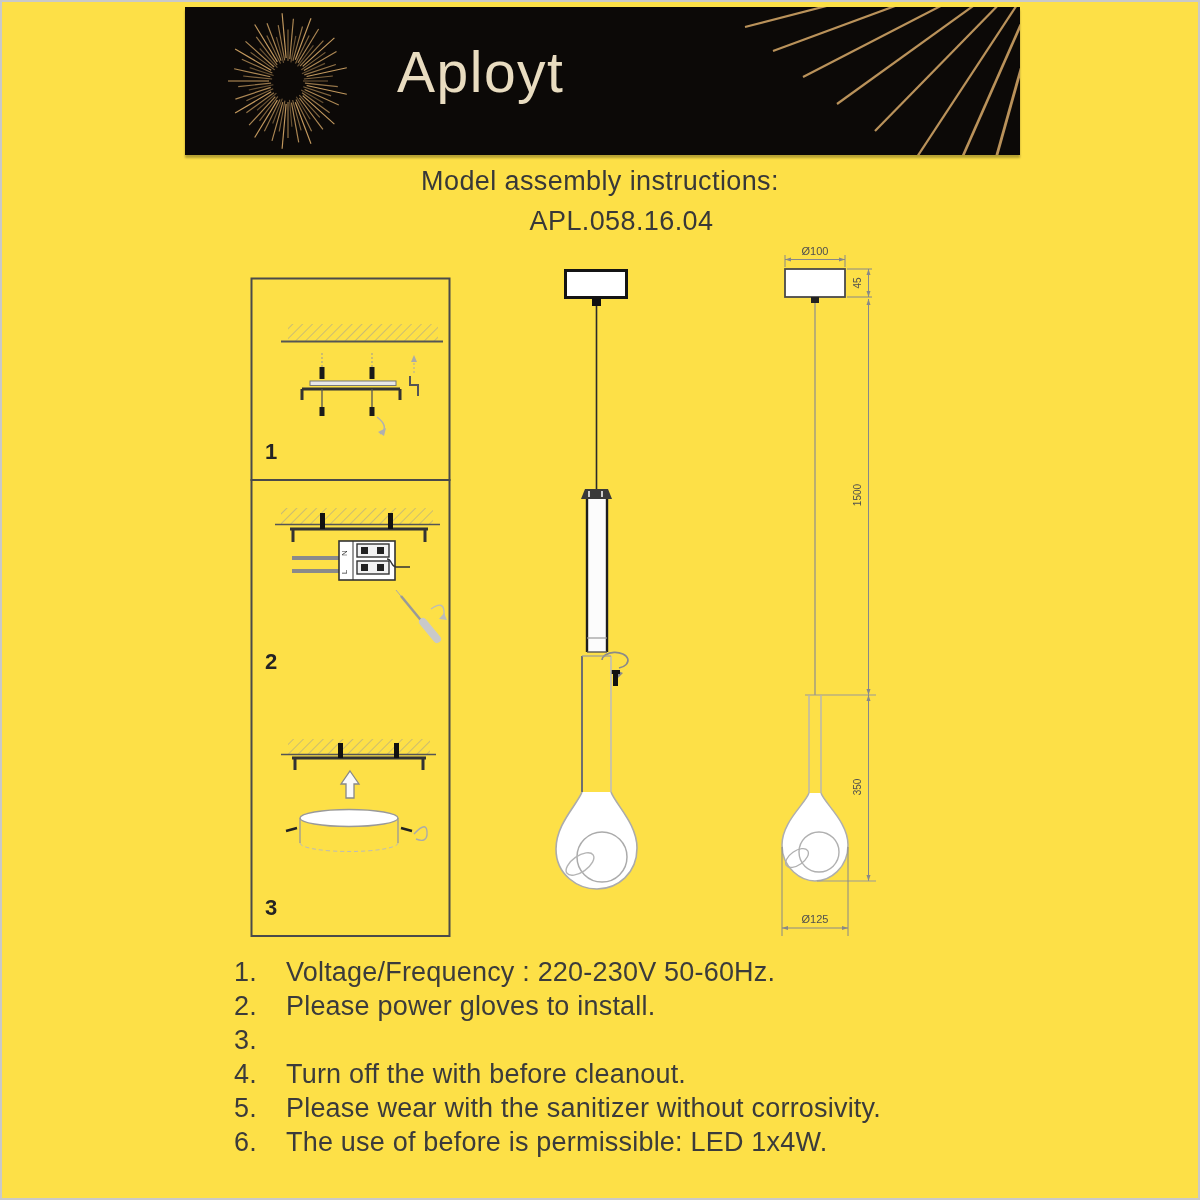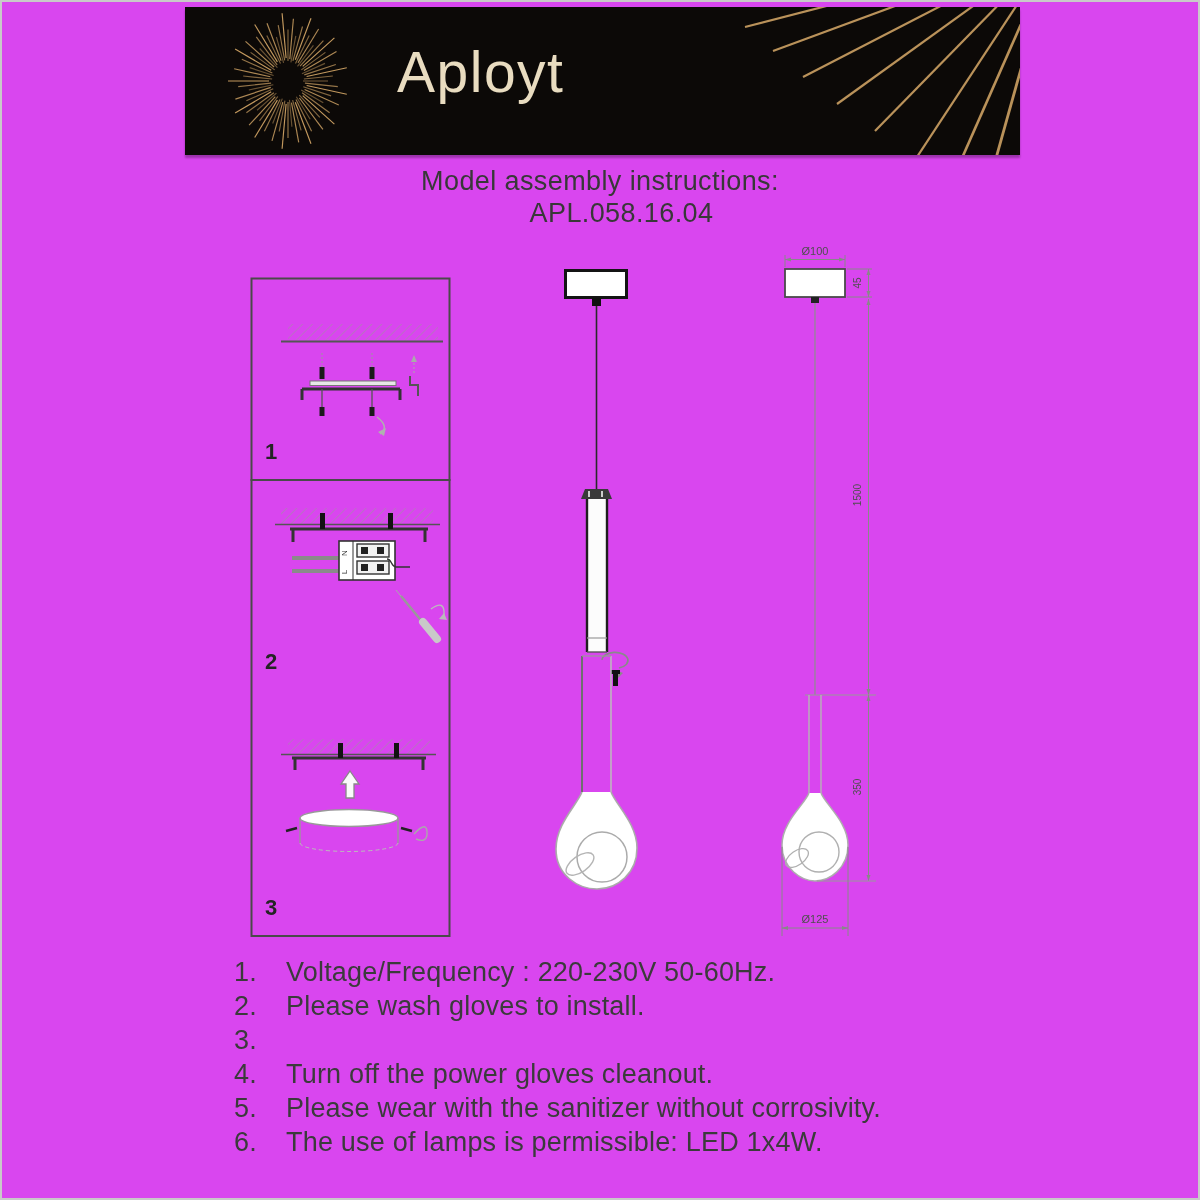--- a/index.html
+++ b/index.html
@@ -1,42 +1,42 @@
 <!DOCTYPE html>
 <html style="--gold: #c49a5f; --cream: #e9dcc0; --banner-bg: #0c0907; --ink: #3b3b3b;"><head>
 <meta charset="utf-8">
 <style>
   :root{
     --gold:#c49a5f; --cream:#e9dcc0; --banner-bg:#0c0907; --ink:#3b3b3b;
   }
   *{box-sizing:border-box; margin:0; padding:0;}
   body{background:#fff; font-family:"Liberation Sans", sans-serif;}
   .page{
-    position:relative; width:1200px; height:1200px; background:#d946ef;
+    position:relative; width:1200px; height:1200px; background:#fde047;
     border:2px solid #c9c9c9; overflow:hidden;
   }
   
   .banner{
     position:absolute; left:183px; top:5px; width:835px; height:148px;
     background:var(--banner-bg); overflow:hidden;
     box-shadow:0 3px 2px rgba(0,0,0,.28);
   }
   .starburst{position:absolute; left:28px; top:0px;}
   .brand{
     position:absolute; left:212px; top:32px;
     font-size:57px; font-weight:300; letter-spacing:1.5px; color:var(--cream);
   }
   .rayfan{position:absolute; left:0; top:0;}
   
   .title-line1,.title-line2{
     position:absolute; left:0; width:100%; text-align:center;
     font-size:27px; color:#383838; letter-spacing:.4px;
   }
   .title-line1{top:164px;}
-  .title-line2{top:196px;padding-left:43px;}
+  .title-line2{top:204px;padding-left:43px;}
   
   .panel-svg{position:absolute; left:248px; top:275px;}
   .lamp-svg{position:absolute; left:540px; top:240px;}
   .dim-svg{position:absolute; left:755px; top:240px;}
   .step-label{font-family:"Liberation Sans",sans-serif; font-weight:bold; font-size:22px; fill:#242424;}
   .tiny-label{font-family:"Liberation Sans",sans-serif; font-size:8px; fill:#333;}
   .dim-label{font-family:"Liberation Sans",sans-serif; font-size:11px; fill:#4f4f4f;}
   .dim-label-s{font-family:"Liberation Sans",sans-serif; font-size:10px; fill:#4f4f4f;}
   
   .instructions{
@@ -320,32 +320,32 @@
     </g>
   </svg>
 
   <div class="instructions">
     <div class="inst-row">
       <span class="inst-num">1.</span>
       <span class="inst-text">Voltage/Frequency : 220-230V 50-60Hz.</span>
     </div>
     <div class="inst-row">
       <span class="inst-num">2.</span>
-      <span class="inst-text">Please wash gloves to install.</span>
+      <span class="inst-text">Please power gloves to install.</span>
     </div>
     <div class="inst-row">
       <span class="inst-num">3.</span>
     </div>
     <div class="inst-row">
       <span class="inst-num">4.</span>
-      <span class="inst-text">Turn off the power gloves cleanout.</span>
+      <span class="inst-text">Turn off the with before cleanout.</span>
     </div>
     <div class="inst-row">
       <span class="inst-num">5.</span>
       <span class="inst-text">Please wear with the sanitizer without corrosivity.</span>
     </div>
     <div class="inst-row">
       <span class="inst-num">6.</span>
-      <span class="inst-text">The use of lamps is permissible: LED 1x4W.</span>
+      <span class="inst-text">The use of before is permissible: LED 1x4W.</span>
     </div>
   </div>
 
 </div>
 
 </body></html>

